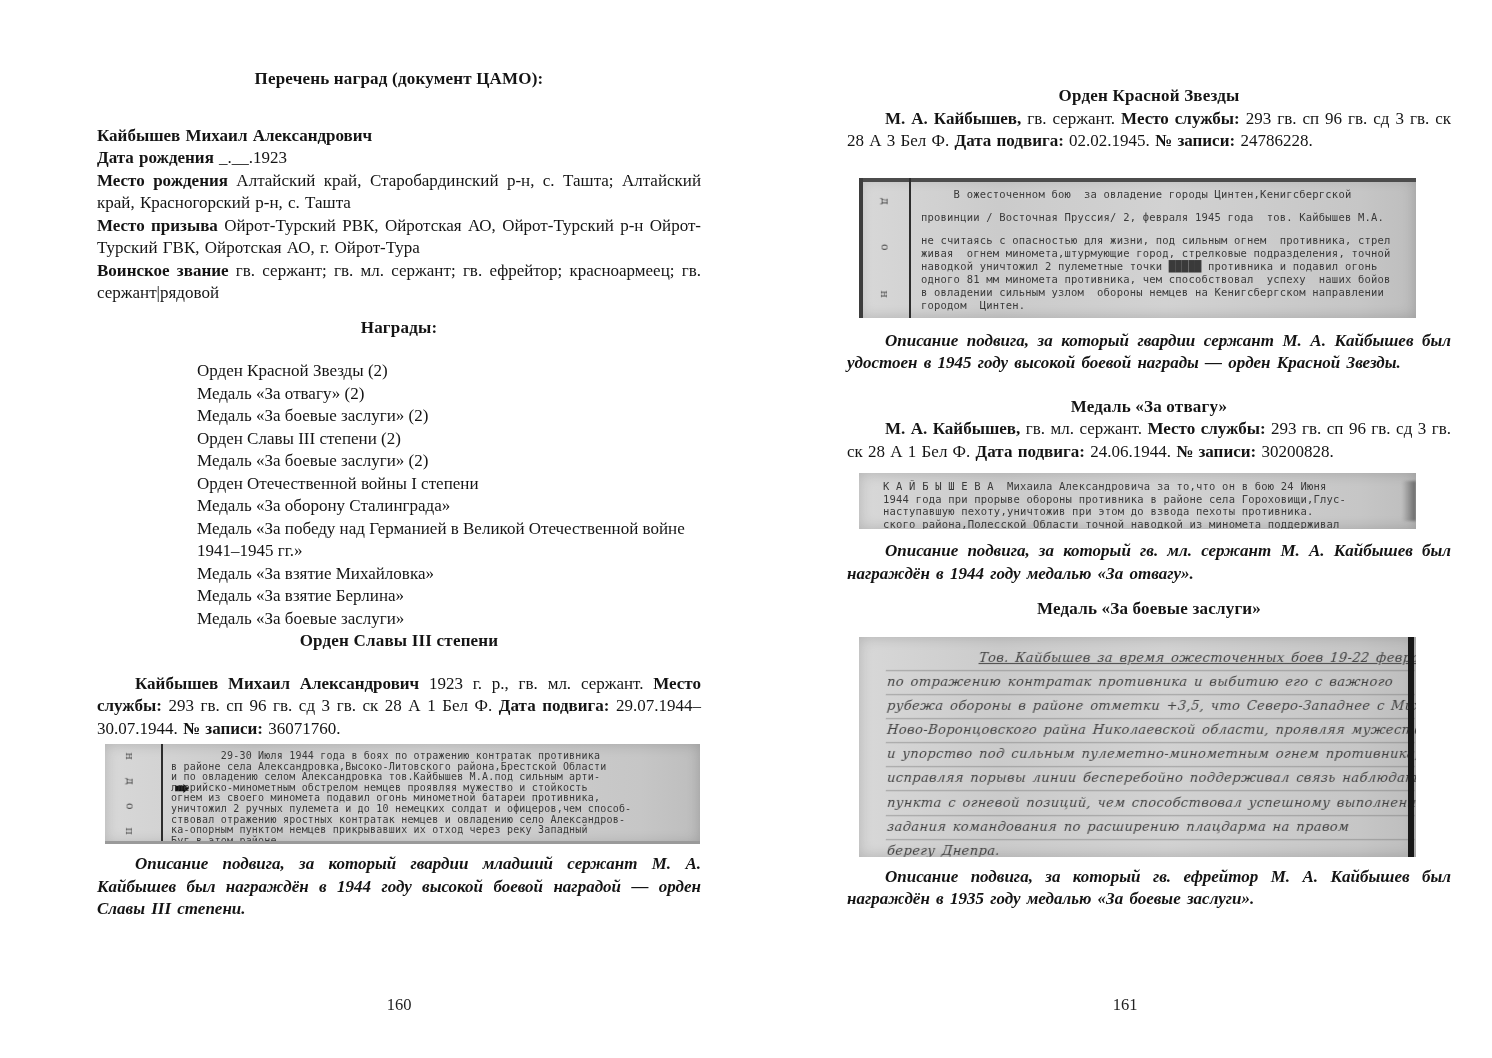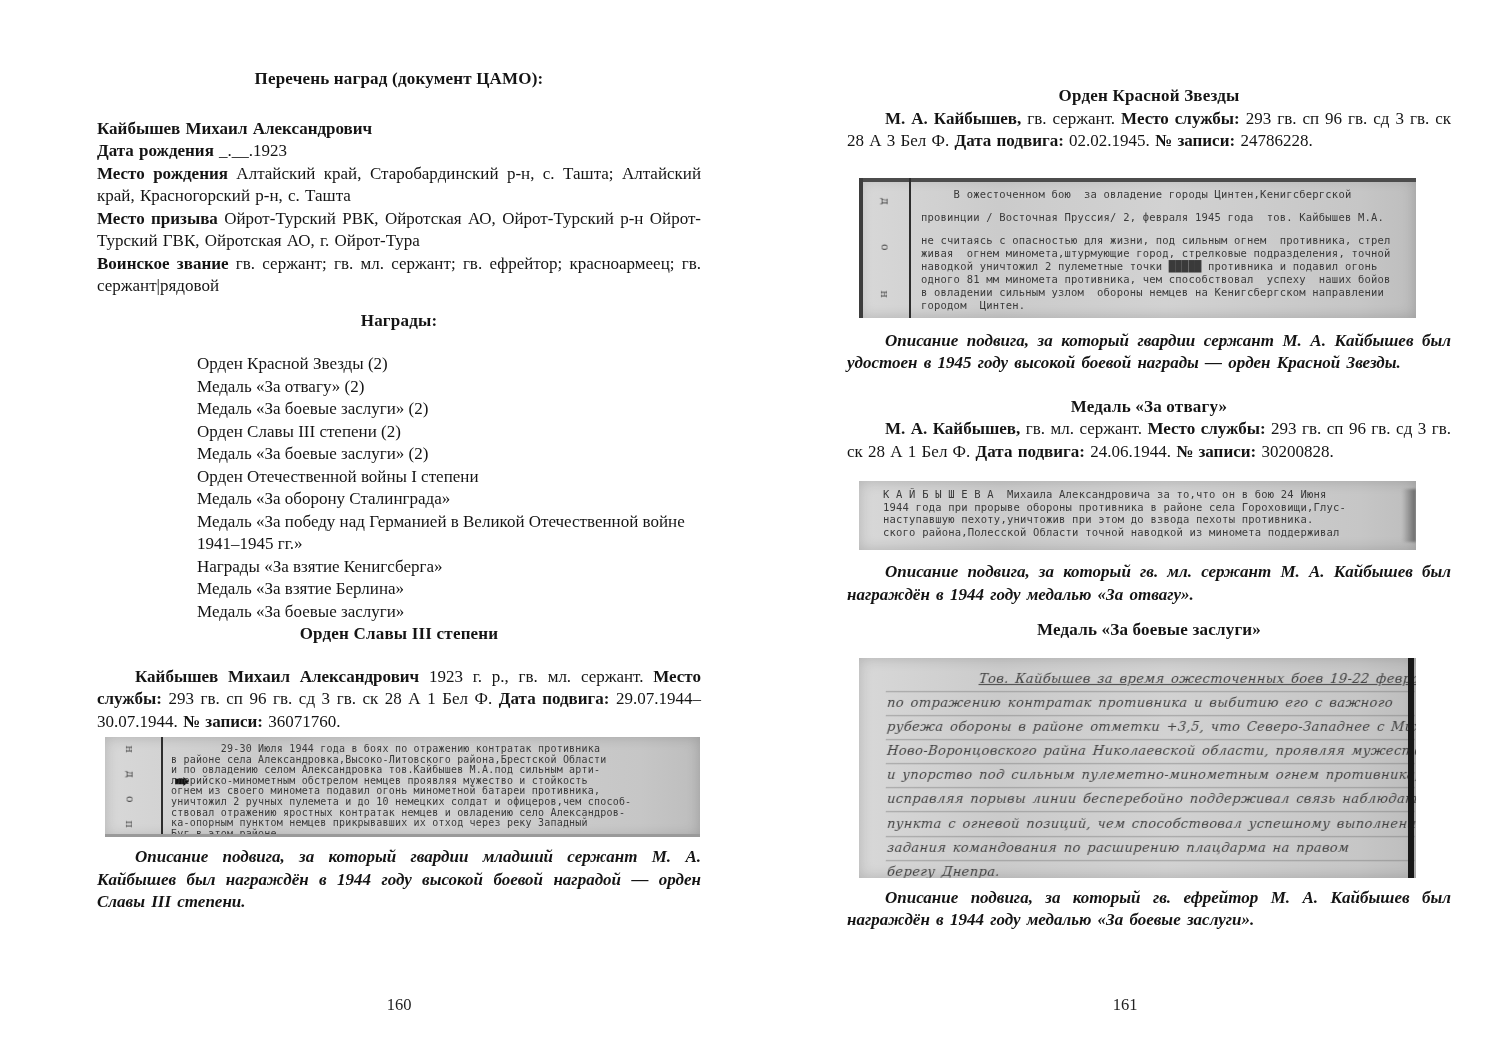--- a/index.html
+++ b/index.html
@@ -9,21 +9,21 @@
     position: relative;
     overflow: hidden;
     font-family: "Liberation Serif", serif;
     color: #141414;
   }
   .page { position: absolute; width: 604px; font-size: 17px; line-height: 22.5px; }
   #left-page  { left: 97px;  top: 68px; }
   #right-page { left: 847px; top: 85px; }
 
   .heading { text-align: center; font-weight: bold; margin: 0; letter-spacing: 0.2px; }
-  .doc-title { margin-bottom: 27px; text-align: center; }
+  .doc-title { margin-bottom: 34px; text-align: center; }
   .para { margin: 0; text-align: justify; word-spacing: 1px; }
   .indent { text-indent: 38px; }
   .bold { font-weight: bold; }
   .caption {
     margin: 0; text-align: justify;
     font-style: italic; font-weight: bold;
     text-indent: 38px; word-spacing: 2px;
   }
   .awards-heading { margin-top: 12px; }
   .awards-list { margin-top: 21px; padding-left: 100px; }
@@ -83,21 +83,21 @@
   #scan-zvezda { margin: 25px 0 0 12px; width: 557px; height: 140px; }
   #scan-zvezda .scan-text { padding: 10px 0 0 62px; }
   #scan-zvezda .scan-line { font-size: 10.5px; line-height: 13px; letter-spacing: 0.2px; }
   #scan-zvezda .scan-line:nth-child(1), #scan-zvezda .scan-line:nth-child(2) { margin-bottom: 10px; }
   #scan-zvezda .scan-margin { left: 6px; width: 38px; }
   #scan-zvezda .vline { left: 50px; width: 1.5px; }
   #scan-zvezda .frame-top { position: absolute; left: 0; right: 0; top: 0; height: 4px; background: #4c4c4c; filter: blur(0.6px); }
   #scan-zvezda .frame-left { position: absolute; left: 0; top: 0; bottom: 0; width: 4px; background: #3d3d3d; filter: blur(0.6px); }
 
   
-  #scan-otvaga { margin: 18px 0 0 12px; width: 557px; height: 69px; }
+  #scan-otvaga { margin: 10px 0 0 12px; width: 557px; height: 56px; }
   #scan-otvaga .scan-text { padding: 7px 0 0 24px; }
   #scan-otvaga .scan-line { font-size: 10.5px; line-height: 12.5px; letter-spacing: 0.2px; }
   #scan-otvaga .smudge {
     position: absolute; right: 0; top: 8px; bottom: 8px; width: 14px;
     background: linear-gradient(90deg, rgba(40,40,40,0), rgba(40,40,40,0.5));
     filter: blur(1px);
   }
 
   
   #scan-zaslugi { margin: 16px 0 0 12px; width: 557px; height: 220px; }
@@ -134,21 +134,21 @@
 
   <div class="awards-list">
       <div class="award-item">Орден Красной Звезды (2)</div>
       <div class="award-item">Медаль «За отвагу» (2)</div>
       <div class="award-item">Медаль «За боевые заслуги» (2)</div>
       <div class="award-item">Орден Славы III степени (2)</div>
       <div class="award-item">Медаль «За боевые заслуги» (2)</div>
       <div class="award-item">Орден Отечественной войны I степени</div>
       <div class="award-item">Медаль «За оборону Сталинграда»</div>
       <div class="award-item">Медаль «За победу над Германией в Великой Отечествен­ной войне 1941–1945 гг.»</div>
-      <div class="award-item">Награды «За взятие Кенигсберга»</div>
+      <div class="award-item">Медаль «За взятие Михайловка»</div>
       <div class="award-item">Медаль «За взятие Берлина»</div>
       <div class="award-item">Медаль «За боевые заслуги»</div>
     </div>
 
   <p class="heading">Орден Славы III степени</p>
 
   <p class="para indent" style="margin-top:20px;"><b>Кайбышев Михаил Александрович</b><span> 1923 г. р., гв. мл. сержант. </span><b>Место службы:</b><span> 293 гв. сп 96 гв. сд 3 гв. ск 28 А 1 Бел Ф. </span><b>Дата подвига:</b><span> 29.07.1944–30.07.1944. </span><b>№ записи:</b><span> 36071760.</span></p>
 
   <div class="scan" id="scan-slava">
     <div class="scan-margin">
@@ -232,17 +232,17 @@
         <div class="hand-line">Ново-Воронцовского райна Николаевской области, проявляя мужество</div>
         <div class="hand-line">и упорство под сильным пулеметно-минометным огнем противника,</div>
         <div class="hand-line">исправляя порывы линии бесперебойно поддерживал связь наблюдательного</div>
         <div class="hand-line">пункта с огневой позиций, чем способствовал успешному выполнению боевого</div>
         <div class="hand-line">задания командования по расширению плацдарма на правом</div>
         <div class="hand-line">берегу Днепра.</div>
       </div>
     <div class="bar-right"></div>
   </div>
 
-  <p class="caption" style="margin-top:9px;">Описание подвига, за который гв. ефрейтор М. А. Кайбышев был награждён в 1944 году медалью «За боевые заслуги».</p>
+  <p class="caption" style="margin-top:9px;">Описание подвига, за который гв. ефрейтор М. А. Кайбышев был награждён в 1935 году медалью «За боевые заслуги».</p>
 </div>
 
 <div class="page-number" id="page-number-left">160</div>
 <div class="page-number" id="page-number-right">161</div>
 
 </body></html>

